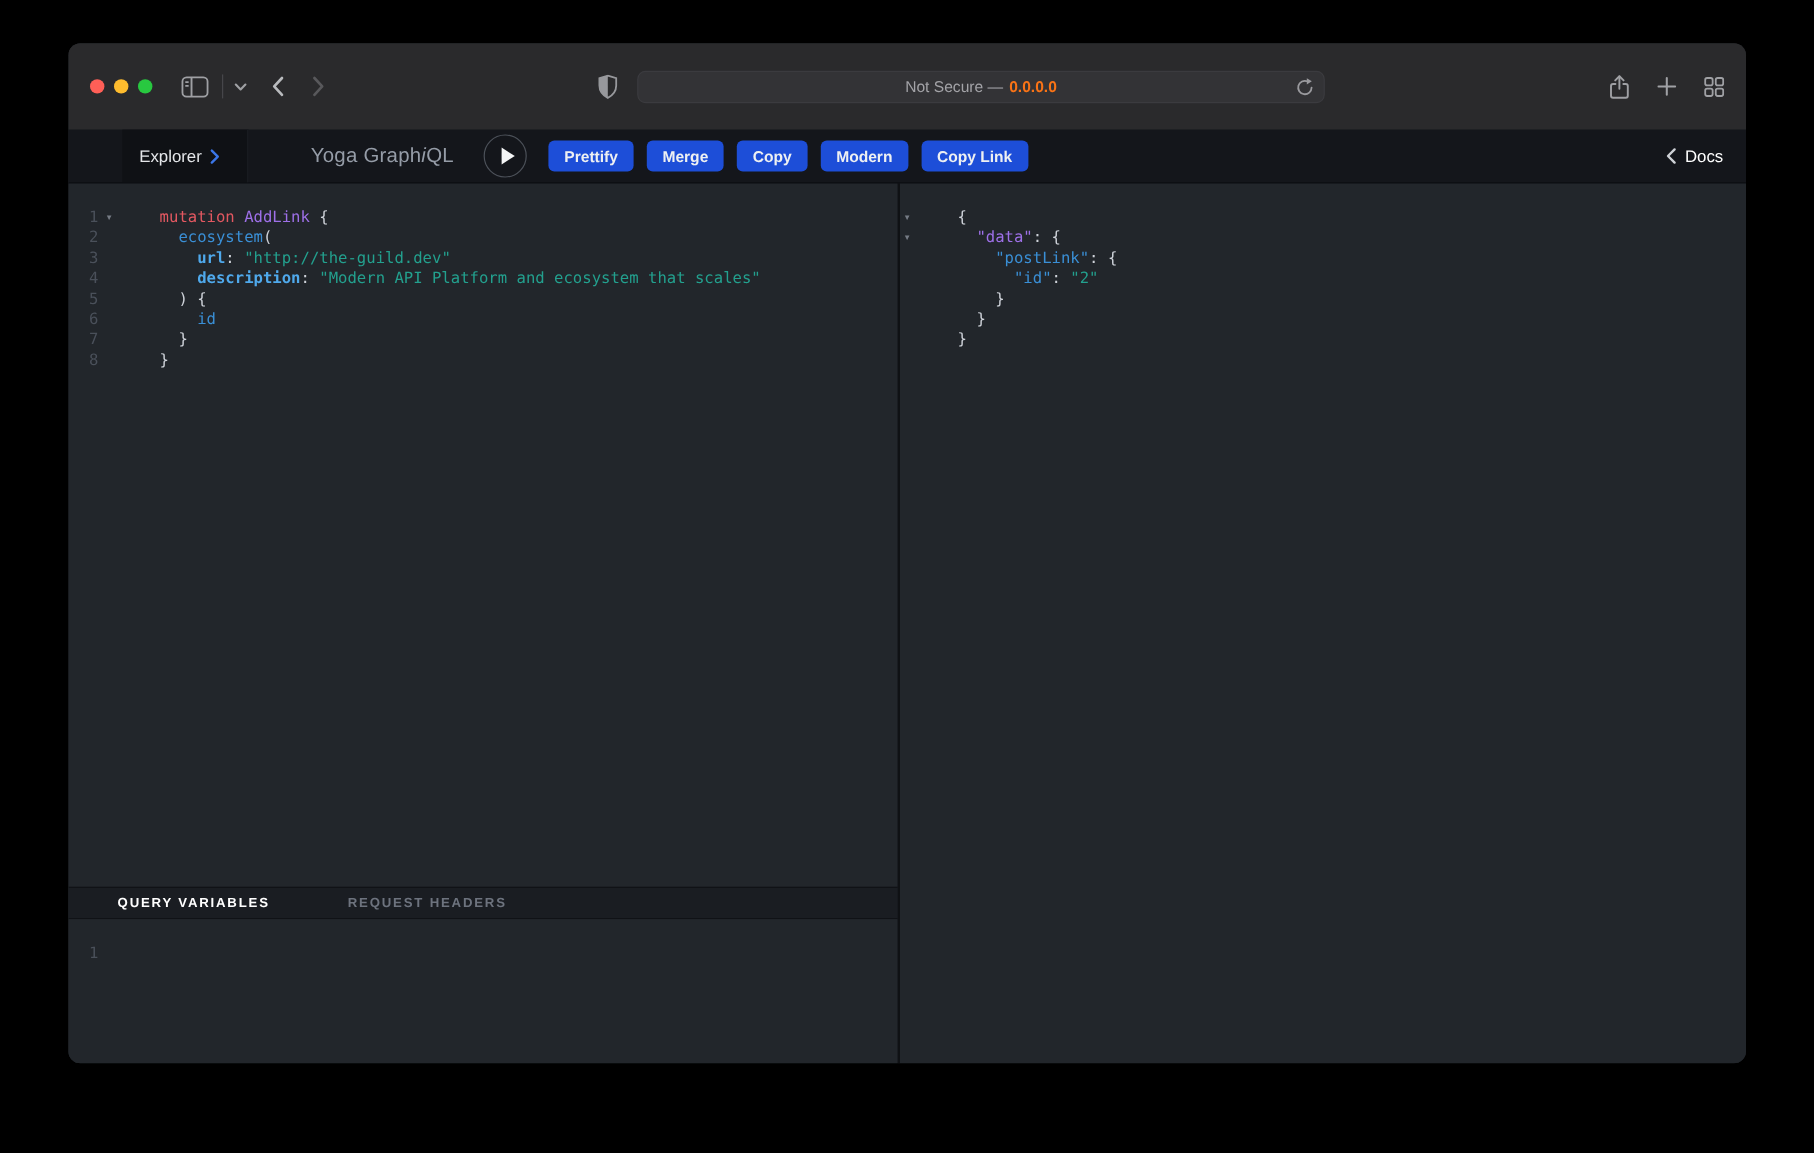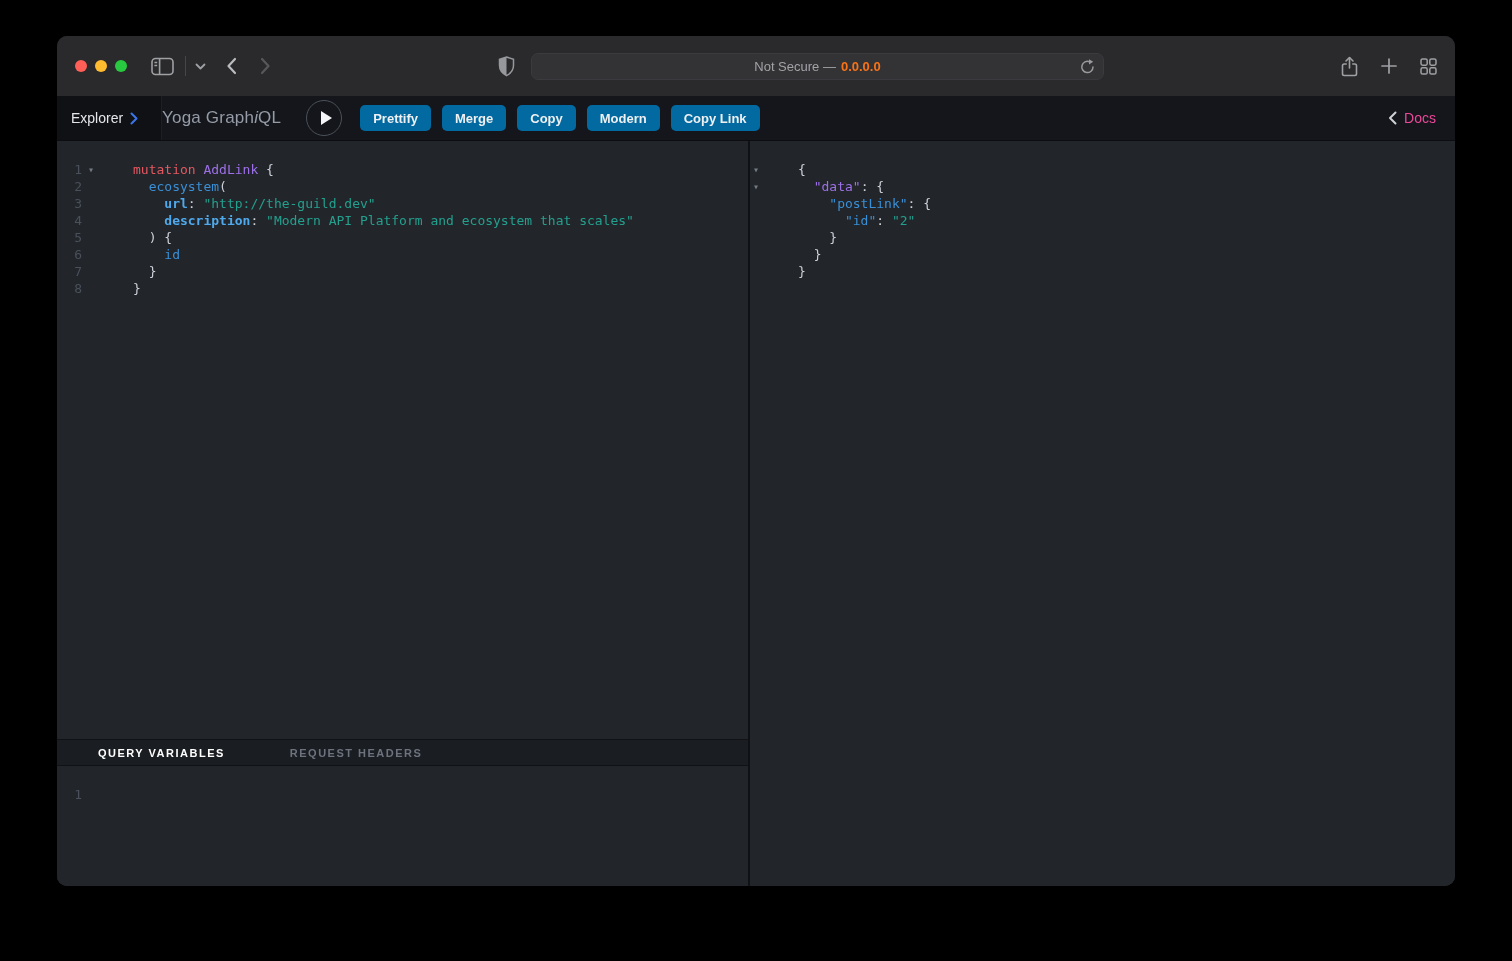--- a/index.html
+++ b/index.html
@@ -7,52 +7,52 @@
               font-family:"Liberation Sans", sans-serif; }
 
   .window{
     position:absolute; left:57px; top:36px; width:1398px; height:850px;
     border-radius:10px; overflow:hidden; background:#22262b;
     box-shadow:0 22px 70px rgba(0,0,0,.65);
     display:flex; flex-direction:column;
   }
 
   
-  .chrome{ height:60px; flex:none; background:#2a2a2c; display:flex; align-items:center; padding:0 18px; }
+  .chrome{ height:72px; flex:none; background:#2a2a2c; display:flex; align-items:center; padding:0 18px; }
   .traffic{ display:flex; gap:8px; flex:none; }
   .dot{ width:12px; height:12px; border-radius:50%; }
   .nav-group{ display:flex; align-items:center; margin-left:24px; flex:none; }
   .chrome svg{ display:block; }
   .vsep{ width:1px; height:20px; background:#46464a; margin:0 9px 0 11px; }
   .nav-back{ margin-left:20px; }
   .nav-fwd{ margin-left:23px; }
   .chrome-center{ flex:1; display:flex; align-items:center; justify-content:center; gap:16px; min-width:0; }
   .url-field{
     width:573px; height:27px; background:#333336; border:1px solid #3b3b3f; border-radius:7px;
     position:relative; display:flex; align-items:center; justify-content:center;
     font-size:13px; color:#a3a3a7;
   }
   .url-field .host{ color:#f97316; font-weight:700; margin-left:5px; }
   .reload{ position:absolute; right:8px; top:5px; }
   .chrome-right{ display:flex; align-items:center; gap:23px; flex:none; margin-left:10px; }
 
   
-  .gql-toolbar{ height:45px; flex:none; background:#14161b; display:flex; align-items:center; border-bottom:1px solid #0b0d10; }
+  .gql-toolbar{ height:45px; flex:none; background:#14161b; display:flex; align-items:center; border-bottom:1px solid #0b0d10;padding-left:45px; }
   .explorer{ width:105px; height:100%; background:#0f1115; display:flex; align-items:center; padding-left:14px; gap:7px; flex:none; border-right:1px solid #1c1f24; cursor:pointer; }
   .explorer span{ color:#e4e6e9; font-size:14px; }
-  .gql-title{ font-size:17px; color:#959ca7; letter-spacing:.2px; flex:none; }
+  .gql-title{ margin-left:52px; font-size:17px; color:#959ca7; letter-spacing:.2px; flex:none; }
   .gql-title i{ font-style:italic; }
   .play-btn{ width:36px; height:36px; border-radius:50%; border:1px solid #4c5159; background:transparent;
     display:flex; align-items:center; justify-content:center; margin-left:25px; flex:none; cursor:pointer; }
   .play-tri{ width:0; height:0; border-left:11px solid #f5f6f7; border-top:7px solid transparent; border-bottom:7px solid transparent; margin-left:4px; }
   .btn-row{ display:flex; gap:11px; margin-left:18px; }
-  .tb-btn{ height:26px; padding:0 13px; background:#0369a1; border:none; border-radius:5px;
+  .tb-btn{ height:26px; padding:0 13px; background:#1d4ed8; border:none; border-radius:5px;
     color:#eef0f2; font-size:13px; font-weight:600; font-family:"Liberation Sans", sans-serif; cursor:pointer; }
   .docs{ margin-left:auto; display:flex; align-items:center; gap:7px; padding-right:19px; cursor:pointer; }
-  .docs span{ color:#ec4899; font-size:14px; }
+  .docs span{ color:#ffffff; font-size:14px; }
 
   
   .main{ flex:1; display:flex; min-height:0; }
   .left-pane{ width:691px; flex:none; display:flex; flex-direction:column; background:#22262b; }
   .pane-divider{ width:2px; flex:none; background:#0f1114; }
   .right-pane{ flex:1; background:#22262b; padding-top:20px; overflow:hidden; }
   .query-editor{ flex:1; padding-top:20px; overflow:hidden; }
 
   .cm-line{ display:flex; line-height:17px; font-family:"DejaVu Sans Mono", monospace; font-size:13px; white-space:pre; }
   .cm-ln{ width:25px; flex:none; text-align:right; color:#4a505a; }

